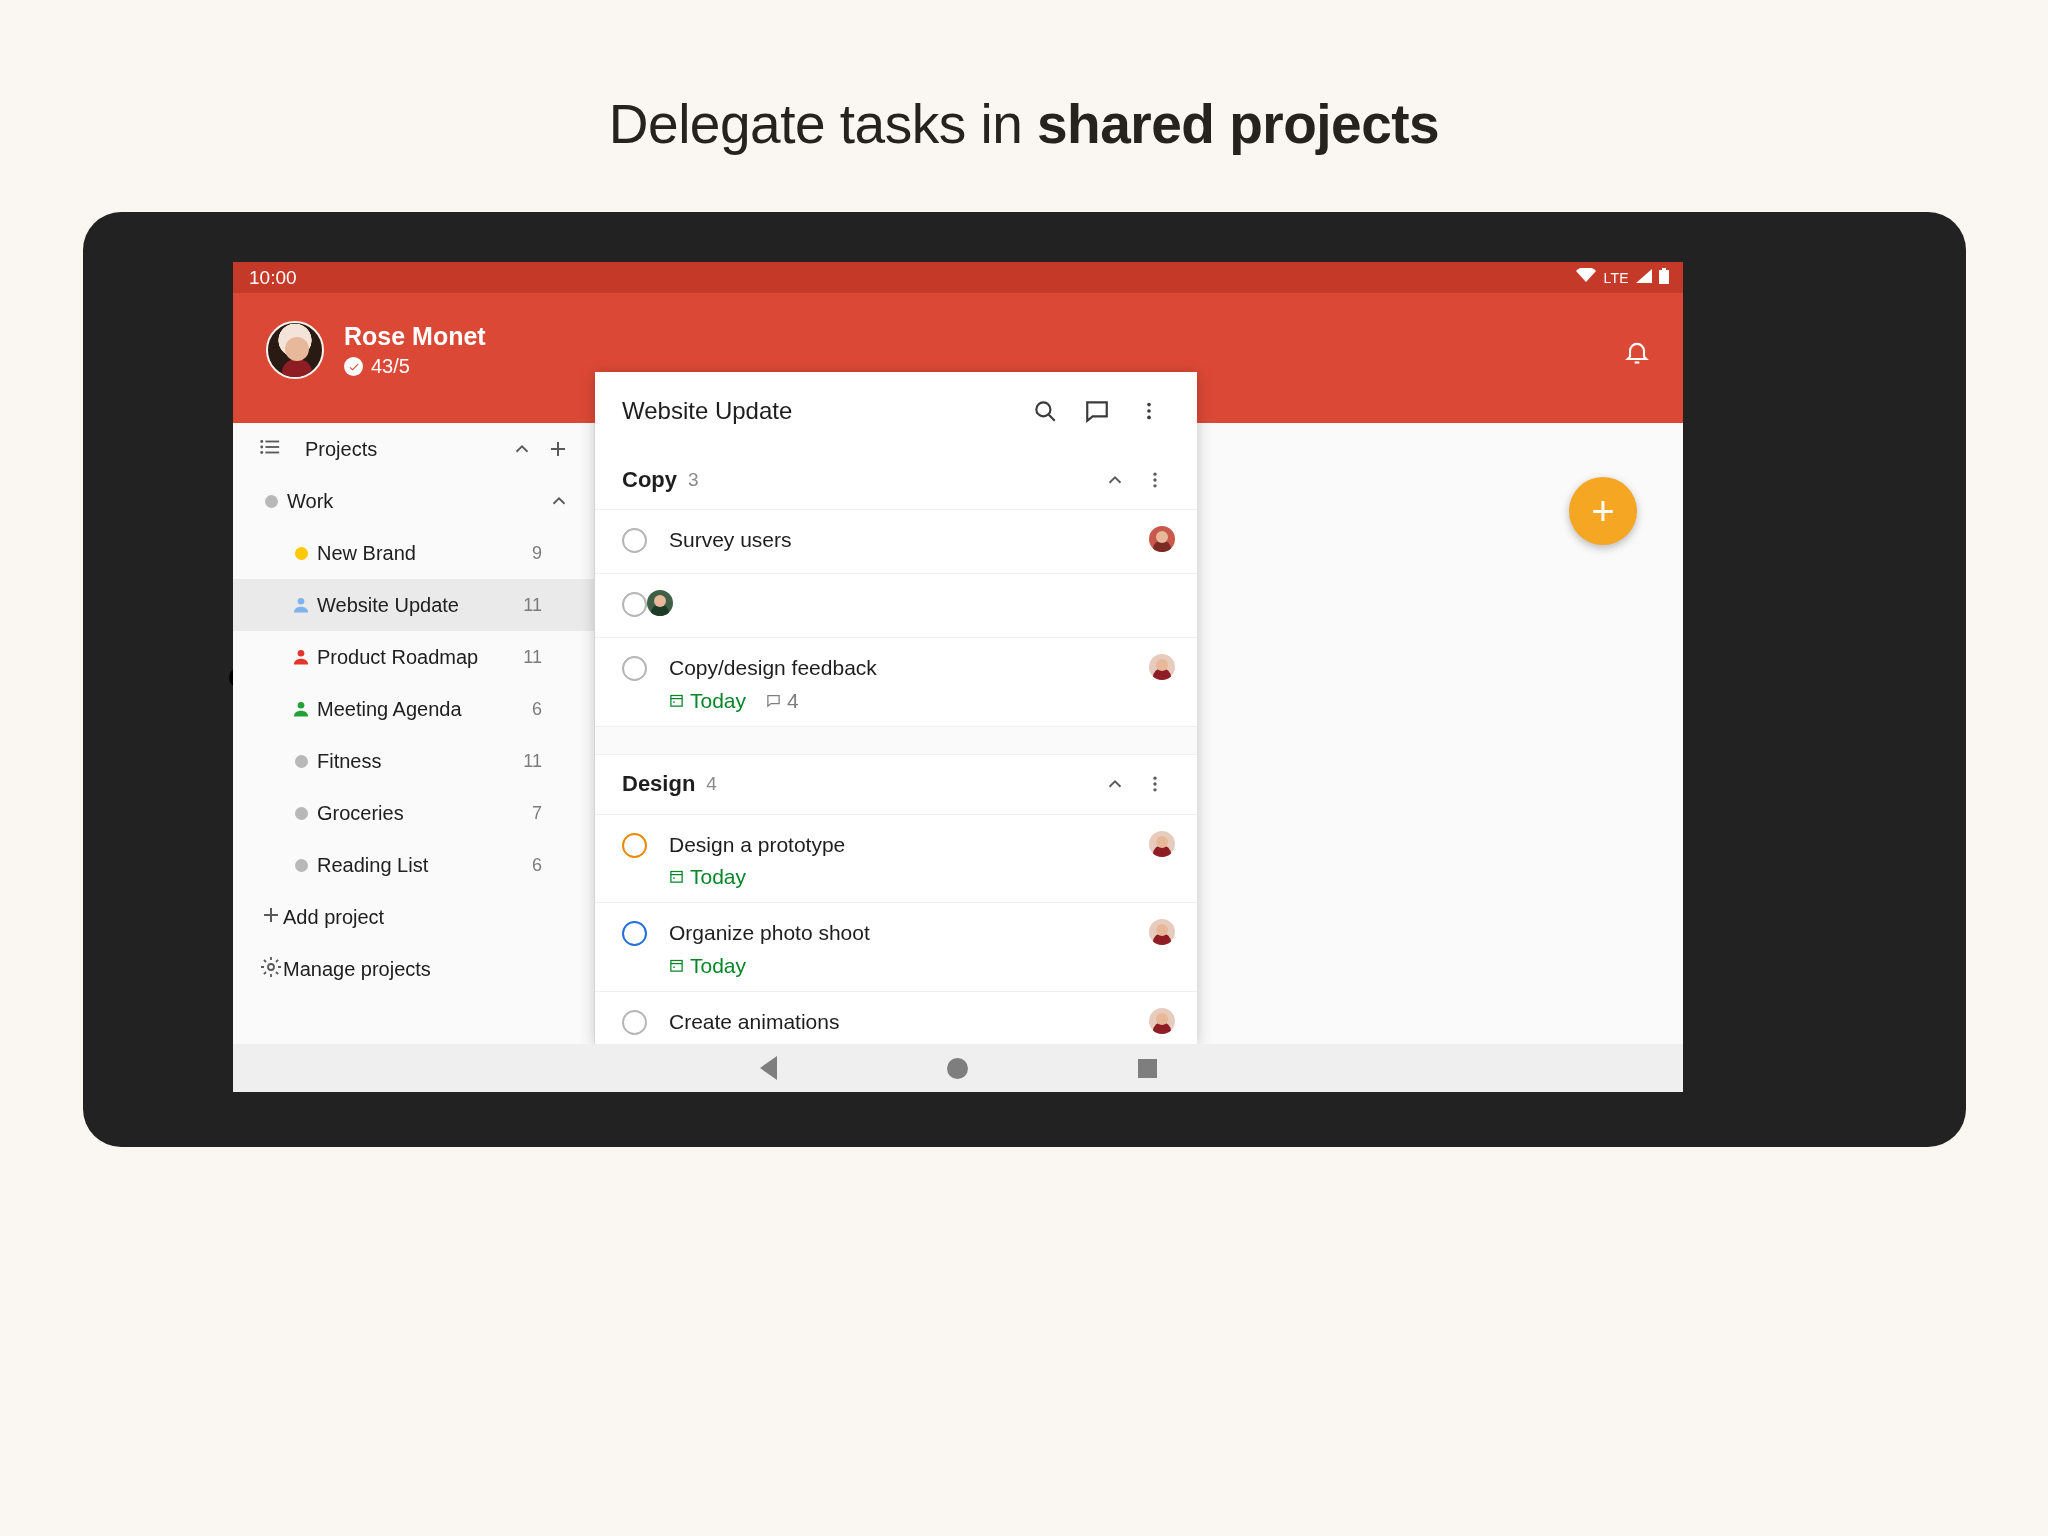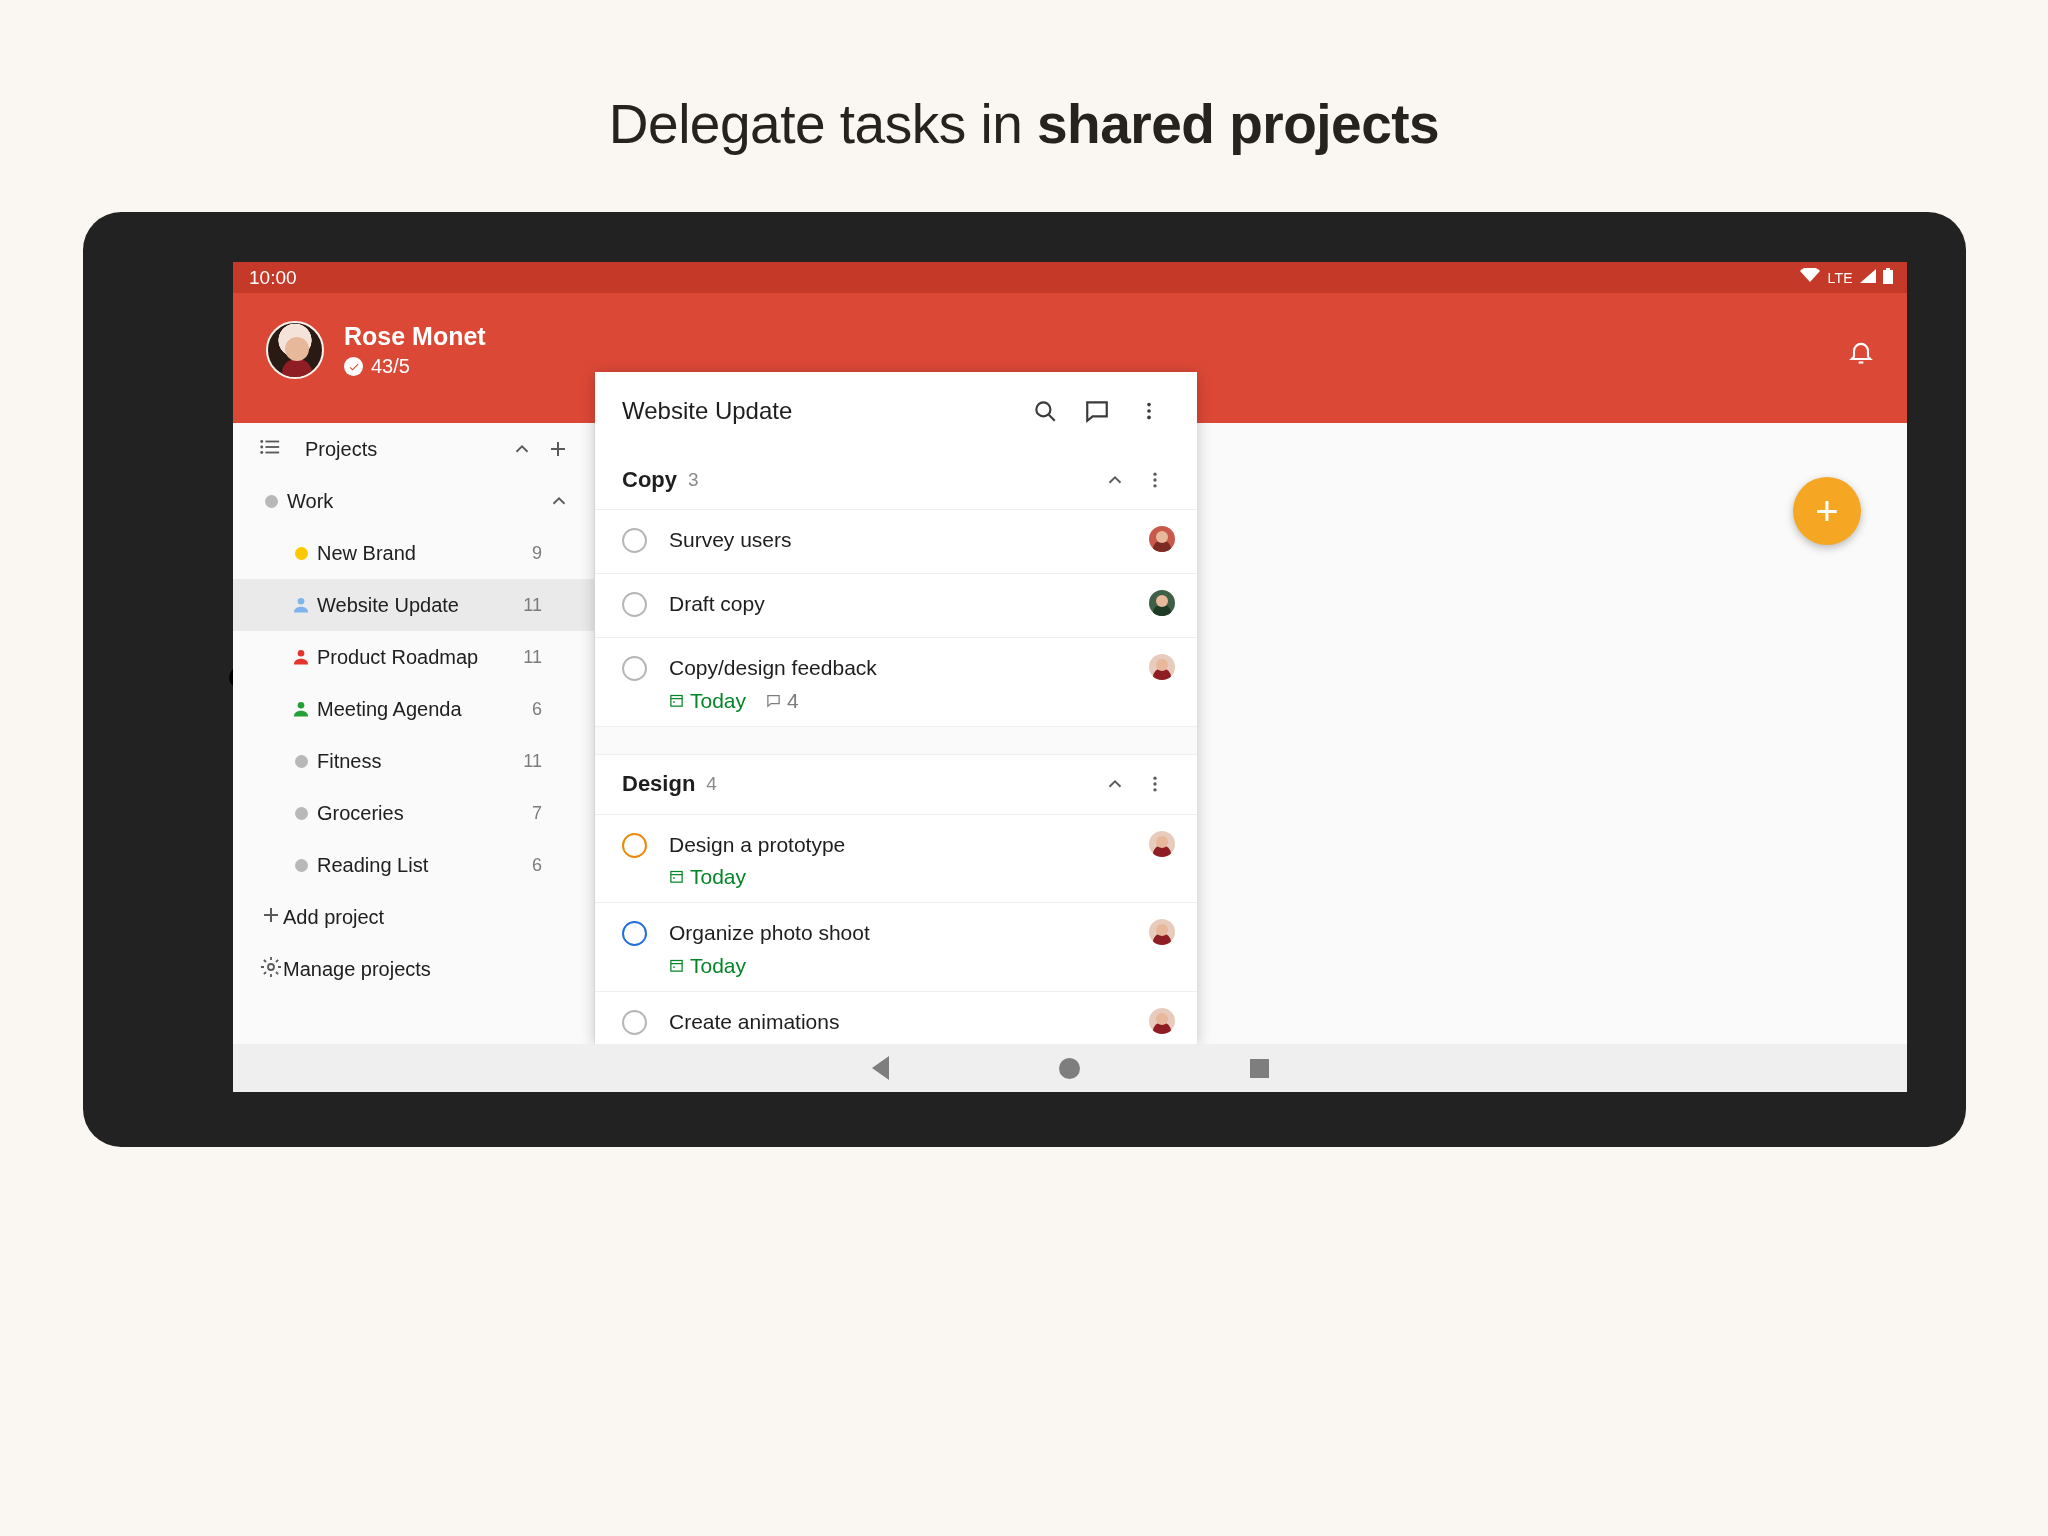--- a/index.html
+++ b/index.html
@@ -33,21 +33,21 @@
   .camera {
     position: absolute;
     left: 146px; top: 455px;
     width: 21px; height: 21px;
     border-radius: 50%;
     background: #000;
   }
   .screen {
     position: absolute;
     left: 150px; top: 50px;
-    width: 1674px; height: 830px;
+    width: 1450px; height: 830px;
     background: #FAFAFA;
     overflow: hidden;
   }
 
   
   .statusbar {
     position: absolute; left: 0; top: 0;
     width: 100%; height: 31px;
     background: #C53929;
     display: flex; align-items: center;
@@ -426,21 +426,20 @@
             <span class="cbwrap">
               <span class="checkbox p4"></span>
             </span>
             <span class="body"><span class="ttitle">Survey users</span></span>
             <span class="assignee av-a"></span>
           </div>
           <div class="task">
             <span class="cbwrap">
               <span class="checkbox p4"></span>
             </span>
-            <span class="body"><span class="ttitle">Draft copy</span></span>
             <span class="assignee av-b"></span>
           </div>
           <div class="task">
             <span class="cbwrap">
               <span class="checkbox p4"></span>
             </span>
             <span class="body"><span class="ttitle">Copy/design feedback</span><span class="meta">
                 <span class="meta-item today">
                   <span><svg width="15" height="15" viewBox="0 0 24 24" fill="none" stroke="#058527" stroke-width="2">
                       <rect x="3" y="4" width="18" height="17"></rect>

